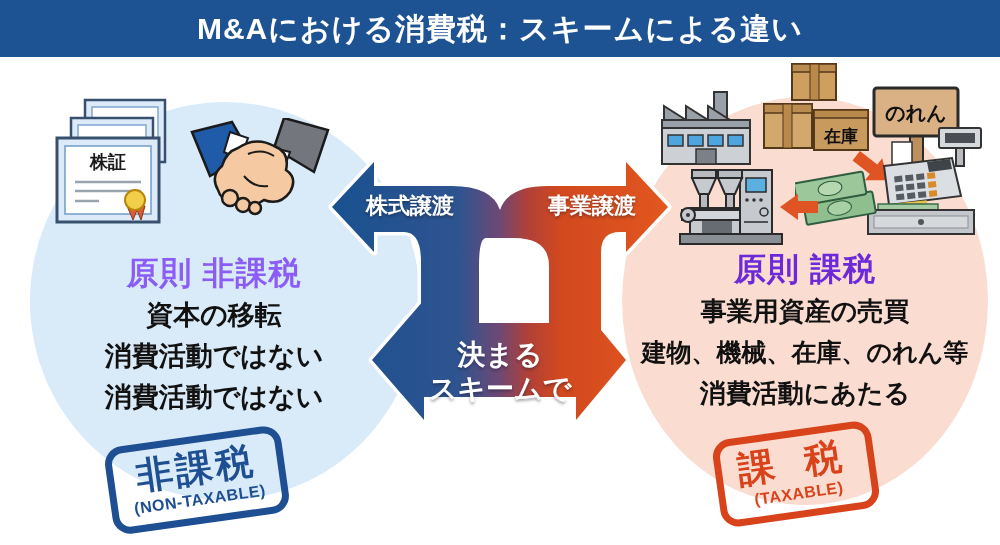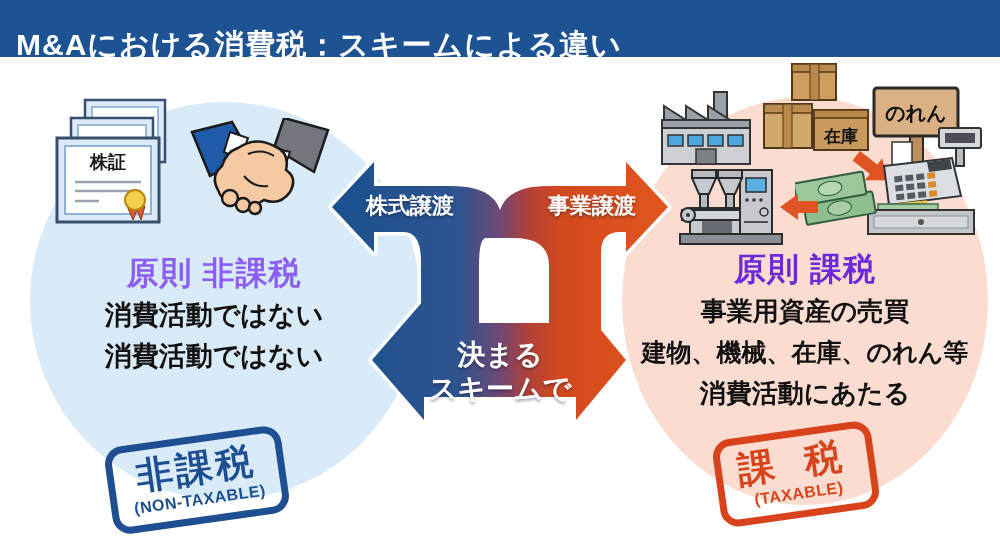--- a/index.html
+++ b/index.html
@@ -1,20 +1,20 @@
 <!DOCTYPE html>
 <html><head>
 <meta charset="utf-8">
 <style>
   html,body{margin:0;padding:0;background:#e8e8e8;}
   .stage{position:relative;width:1000px;height:545px;background:#ffffff;overflow:hidden;
          font-family:"Liberation Sans","DejaVu Sans",sans-serif;margin:0 auto;}
   
   .titlebar{position:absolute;left:0;top:0;width:1000px;height:57px;background:#1e5393;}
-  .titlebar h1{margin:16px;color:#ffffff;font-size:30px;font-weight:800;
+  .titlebar h1{margin:0;color:#ffffff;font-size:30px;font-weight:800;text-align:center;
                line-height:57px;letter-spacing:1px;}
   
   .circle{position:absolute;border-radius:50%;}
   .circle.left{left:30px;top:102px;width:390px;height:398px;background:#d9eaf8;}
   .circle.right{left:622px;top:97px;width:366px;height:408px;background:#fadcd0;}
   
   .ill{position:absolute;z-index:3;}
   .centerart{position:absolute;left:320px;top:138px;width:360px;height:300px;z-index:2;}
   
   .alabel{position:absolute;z-index:3;color:#ffffff;font-weight:800;text-align:center;
@@ -208,20 +208,21 @@
     <rect x="14" y="52" width="50" height="26" fill="#c6c9ce" stroke="#2a2a2a" stroke-width="2"></rect>
     <rect x="26" y="60" width="30" height="18" fill="#676c72"></rect>
     <rect x="6" y="54" width="58" height="10" fill="#d2d5d9" stroke="#2a2a2a" stroke-width="2"></rect>
     <circle cx="12" cy="59" r="7" fill="#c6c9ce" stroke="#2a2a2a" stroke-width="2"></circle>
     <circle cx="12" cy="59" r="2" fill="#333333"></circle>
     <rect x="4" y="78" width="102" height="10" fill="#8a8f96" stroke="#2a2a2a" stroke-width="2"></rect>
   </svg>
 
   <div class="heading blue" style="left:34px;top:252px;width:360px;">原則 非課税</div>
   <div class="bodylines left" style="left:34px;top:295px;width:360px;">
+    <p>資本の移転</p>
     <p>消費活動ではない</p>
     <p>消費活動ではない</p>
   </div>
 
   <div class="heading red" style="left:622px;top:248px;width:366px;">原則 課税</div>
   <div class="bodylines right" style="left:622px;top:291px;width:366px;">
     <p>事業用資産の売買</p>
     <p class="long">建物、機械、在庫、のれん等</p>
     <p>消費活動にあたる</p>
   </div>

